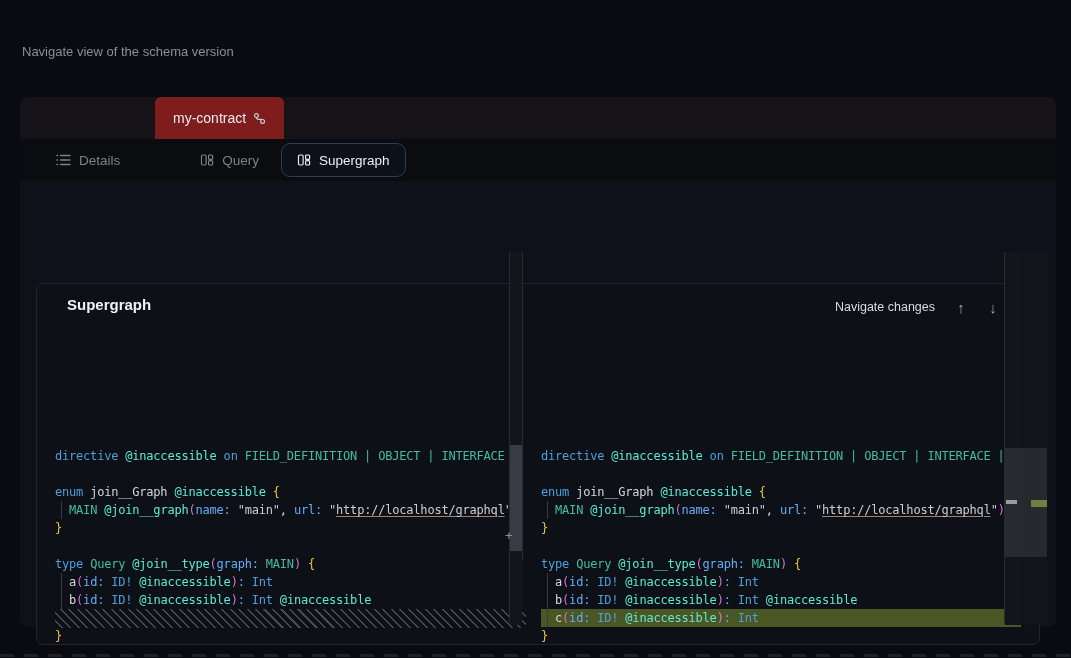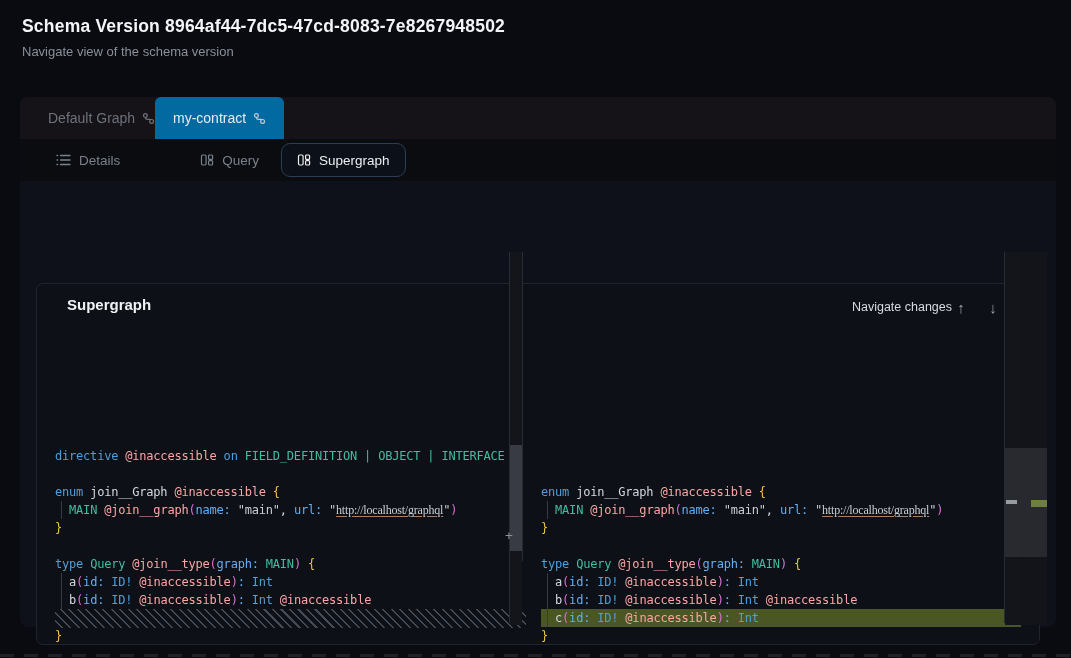--- a/index.html
+++ b/index.html
@@ -13,59 +13,59 @@
   .abs{position:absolute;}
 
   
   .page-title{left:22px;top:16px;font-size:17.5px;font-weight:700;color:#f2f4f7;letter-spacing:.2px;}
   .page-sub{left:22px;top:44px;font-size:13px;color:#8b8f99;}
 
   
   .card{left:20px;top:97px;width:1036px;height:530px;border-radius:8px;background:#0e1119;overflow:visible;}
   .tabstrip{left:0;top:0;width:100%;height:42px;background:#151318;border-radius:8px 8px 0 0;}
   .tab{height:42px;display:flex;align-items:center;gap:7px;padding:0 18px;font-size:14px;color:#6d727b;cursor:default;}
-  .tab.active{background:#0369a1;color:#e9ebef;border-radius:6px 6px 0 0;}
+  .tab.active{background:#7f1d1d;color:#e9ebef;border-radius:6px 6px 0 0;}
   .tab-default{left:10px;top:0;}
   .tab-contract{left:135px;top:0;}
 
   .navrow{left:0;top:42px;width:100%;height:42px;background:#0a0c10;display:flex;align-items:center;text-align:center;}
   .navitem{display:flex;align-items:center;gap:8px;font-size:13.5px;color:#7b828c;padding:0 10px;height:34px;}
   .navitem.pill{border:1px solid #2c3e57;border-radius:9px;background:#0c1018;color:#eceef2;padding:0 15px;margin-left:12px;}
   .nav-details{margin-left:26px;}
   .nav-schema{margin-left:60px;}
 
   .cardbody{left:0;top:84px;width:100%;height:446px;background:#0e1119;border-radius:0 0 8px 8px;}
 
   
   .panel{left:16px;top:102px;width:1004px;height:362px;border:1px solid #21242c;border-radius:7px;background:#0d1016;}
   .panel-title{left:30px;top:12px;font-size:15px;font-weight:700;color:#f0f2f5;}
-  .nav-changes{right:87px;top:16px;font-size:12.5px;color:#d8dbe0;}
+  .nav-changes{right:104px;top:16px;font-size:12.5px;color:#d8dbe0;}
   .arrow-btn{top:11px;width:24px;height:24px;color:#9aa0a9;font-size:15px;display:flex;align-items:center;justify-content:center;}
   .arrow-up{right:66px;}
   .arrow-down{right:34px;}
 
   
   .code,.codeline{font-family:"DejaVu Sans Mono","Liberation Mono",monospace;font-size:12px;letter-spacing:-0.2px;}
   .pane{top:155px;height:309px;overflow:hidden;}
   .pane-left{left:17px;width:472px;}
   .pane-right{left:503px;width:481px;}
   .codeline{position:absolute;left:1px;right:0;height:18px;line-height:18px;white-space:pre;color:#d4d8de;}
   .codeline.guide::before{content:"";position:absolute;left:6px;top:0;bottom:0;border-left:1px solid #363b43;}
   .codeline.added{background:#4a5724;right:-14px;}
   .hatchline{position:absolute;left:1px;right:-14px;height:19px;
     background:repeating-linear-gradient(45deg,transparent 0 4.5px,#454b54 4.5px 6px);}
   .tk-kw{color:#4e9fda;text-align:center;}
   .tk-attr{color:#64aef5;}
   .tk-typ{color:#43bda2;}
-  .tk-dir{color:#fca5a5;}
+  .tk-dir{color:#5eead4;}
   .tk-brace{color:#edc63f;}
   .tk-paren{color:#d670d6;}
   .tk-pl{color:#d4d8de;text-align:center;}
   .tk-str{color:#c9ced5;}
-  .tk-lnk{color:#c9ced5;text-decoration:underline;text-decoration-color:#a68265;text-underline-offset:2px;font-family:Liberation Serif, serif;}
+  .tk-lnk{color:#c9ced5;text-decoration:underline;text-decoration-color:#a68265;text-underline-offset:2px;}
 
   .plus-marker{left:502px;top:527px;width:14px;height:18px;line-height:18px;text-align:center;color:#8b9199;
     font-family:"DejaVu Sans Mono",monospace;font-size:13px;}
 
   
   .vline{width:1px;background:#272b33;}
   .vl-left{left:509px;top:252px;height:371px;}
   .vl-mid{left:522px;top:252px;height:309px;}
   .vl-right{left:1004px;top:252px;height:371px;}
   .scrollstrip{background:#13151b;}
@@ -81,36 +81,25 @@
     background:repeating-linear-gradient(90deg,#1e2127 0 14px,transparent 14px 24px);}
 
   .icon{display:inline-flex;align-items:center;justify-content:center;flex:none;}
   svg{display:block;}
 </style>
 </head>
 <body>
 
 <div id="canvas">
 
-  <div class="abs page-title">Schema Version 8964af44-7dc5-47cd-8083-7e8267948502</div>
   <div class="abs page-sub">Navigate view of the schema version</div>
 
   <div class="abs card">
 
     <div class="abs tabstrip">
-      <div class="abs tab tab-default">
-        <span>Default Graph</span>
-        <span class="icon">
-          <svg width="13" height="13" viewBox="0 0 13 13" fill="none" stroke="#6d727b" stroke-width="1.2">
-            <circle cx="3.4" cy="3.6" r="1.9"></circle>
-              <circle cx="9.6" cy="9.4" r="1.9"></circle>
-            <path d="M3.4 5.5 C3.4 8.2 6.8 7 9.6 7.5"></path>
-          </svg>
-        </span>
-      </div>
       <div class="abs tab active tab-contract">
         <span>my-contract</span>
         <span class="icon">
           <svg width="13" height="13" viewBox="0 0 13 13" fill="none" stroke="#c7cbd2" stroke-width="1.2">
             <circle cx="3.4" cy="3.6" r="1.9"></circle>
               <circle cx="9.6" cy="9.4" r="1.9"></circle>
             <path d="M3.4 5.5 C3.4 8.2 6.8 7 9.6 7.5"></path>
           </svg>
         </span>
       </div>
@@ -170,20 +159,21 @@
             <div class="codeline guide" style="top: 62px;"><span class="tk-pl">  </span><span class="tk-typ">MAIN </span><span class="tk-dir">@join__graph</span><span class="tk-paren">(</span><span class="tk-attr">name:</span><span class="tk-pl"> </span><span class="tk-str">"main"</span><span class="tk-pl">, </span><span class="tk-attr">url:</span><span class="tk-pl"> </span><span class="tk-str">"</span><span class="tk-lnk">http://localhost/graphql</span><span class="tk-str">"</span><span class="tk-paren">)</span></div>
             <div class="codeline" style="top: 80px;"><span class="tk-brace">}</span></div>
             <div class="codeline" style="top: 98px;"></div>
             <div class="codeline" style="top: 116px;"><span class="tk-kw">type </span><span class="tk-typ">Query </span><span class="tk-dir">@join__type</span><span class="tk-paren">(</span><span class="tk-attr">graph:</span><span class="tk-pl"> </span><span class="tk-typ">MAIN</span><span class="tk-paren">)</span><span class="tk-pl"> </span><span class="tk-brace">{</span></div>
             <div class="codeline guide" style="top: 134px;"><span class="tk-pl">  a</span><span class="tk-paren">(</span><span class="tk-attr">id:</span><span class="tk-pl"> </span><span class="tk-kw">ID!</span><span class="tk-pl"> </span><span class="tk-dir">@inaccessible</span><span class="tk-paren">)</span><span class="tk-attr">:</span><span class="tk-pl"> </span><span class="tk-kw">Int</span></div>
             <div class="codeline guide" style="top: 152px;"><span class="tk-pl">  b</span><span class="tk-paren">(</span><span class="tk-attr">id:</span><span class="tk-pl"> </span><span class="tk-kw">ID!</span><span class="tk-pl"> </span><span class="tk-dir">@inaccessible</span><span class="tk-paren">)</span><span class="tk-attr">:</span><span class="tk-pl"> </span><span class="tk-kw">Int</span><span class="tk-pl"> </span><span class="tk-dir">@inaccessible</span></div>
             <div class="hatchline" style="top: 170px;"></div>
             <div class="codeline" style="top: 188px;"><span class="tk-brace">}</span></div>
           </div>
         <div class="abs pane pane-right code" id="pane-right">
+            <div class="codeline" style="top: 8px;"><span class="tk-kw">directive </span><span class="tk-dir">@inaccessible </span><span class="tk-kw">on </span><span class="tk-typ">FIELD_DEFINITION | OBJECT | INTERFACE |</span></div>
             <div class="codeline" style="top: 26px;"></div>
             <div class="codeline" style="top: 44px;"><span class="tk-kw">enum </span><span class="tk-pl">join__Graph </span><span class="tk-dir">@inaccessible </span><span class="tk-brace">{</span></div>
             <div class="codeline guide" style="top: 62px;"><span class="tk-pl">  </span><span class="tk-typ">MAIN </span><span class="tk-dir">@join__graph</span><span class="tk-paren">(</span><span class="tk-attr">name:</span><span class="tk-pl"> </span><span class="tk-str">"main"</span><span class="tk-pl">, </span><span class="tk-attr">url:</span><span class="tk-pl"> </span><span class="tk-str">"</span><span class="tk-lnk">http://localhost/graphql</span><span class="tk-str">"</span><span class="tk-paren">)</span></div>
             <div class="codeline" style="top: 80px;"><span class="tk-brace">}</span></div>
             <div class="codeline" style="top: 98px;"></div>
             <div class="codeline" style="top: 116px;"><span class="tk-kw">type </span><span class="tk-typ">Query </span><span class="tk-dir">@join__type</span><span class="tk-paren">(</span><span class="tk-attr">graph:</span><span class="tk-pl"> </span><span class="tk-typ">MAIN</span><span class="tk-paren">)</span><span class="tk-pl"> </span><span class="tk-brace">{</span></div>
             <div class="codeline guide" style="top: 134px;"><span class="tk-pl">  a</span><span class="tk-paren">(</span><span class="tk-attr">id:</span><span class="tk-pl"> </span><span class="tk-kw">ID!</span><span class="tk-pl"> </span><span class="tk-dir">@inaccessible</span><span class="tk-paren">)</span><span class="tk-attr">:</span><span class="tk-pl"> </span><span class="tk-kw">Int</span></div>
             <div class="codeline guide" style="top: 152px;"><span class="tk-pl">  b</span><span class="tk-paren">(</span><span class="tk-attr">id:</span><span class="tk-pl"> </span><span class="tk-kw">ID!</span><span class="tk-pl"> </span><span class="tk-dir">@inaccessible</span><span class="tk-paren">)</span><span class="tk-attr">:</span><span class="tk-pl"> </span><span class="tk-kw">Int</span><span class="tk-pl"> </span><span class="tk-dir">@inaccessible</span></div>
             <div class="codeline guide added" style="top: 170px;"><span class="tk-pl">  c</span><span class="tk-paren">(</span><span class="tk-attr">id:</span><span class="tk-pl"> </span><span class="tk-kw">ID!</span><span class="tk-pl"> </span><span class="tk-dir">@inaccessible</span><span class="tk-paren">)</span><span class="tk-attr">:</span><span class="tk-pl"> </span><span class="tk-kw">Int</span></div>
             <div class="codeline" style="top: 188px;"><span class="tk-brace">}</span></div>

